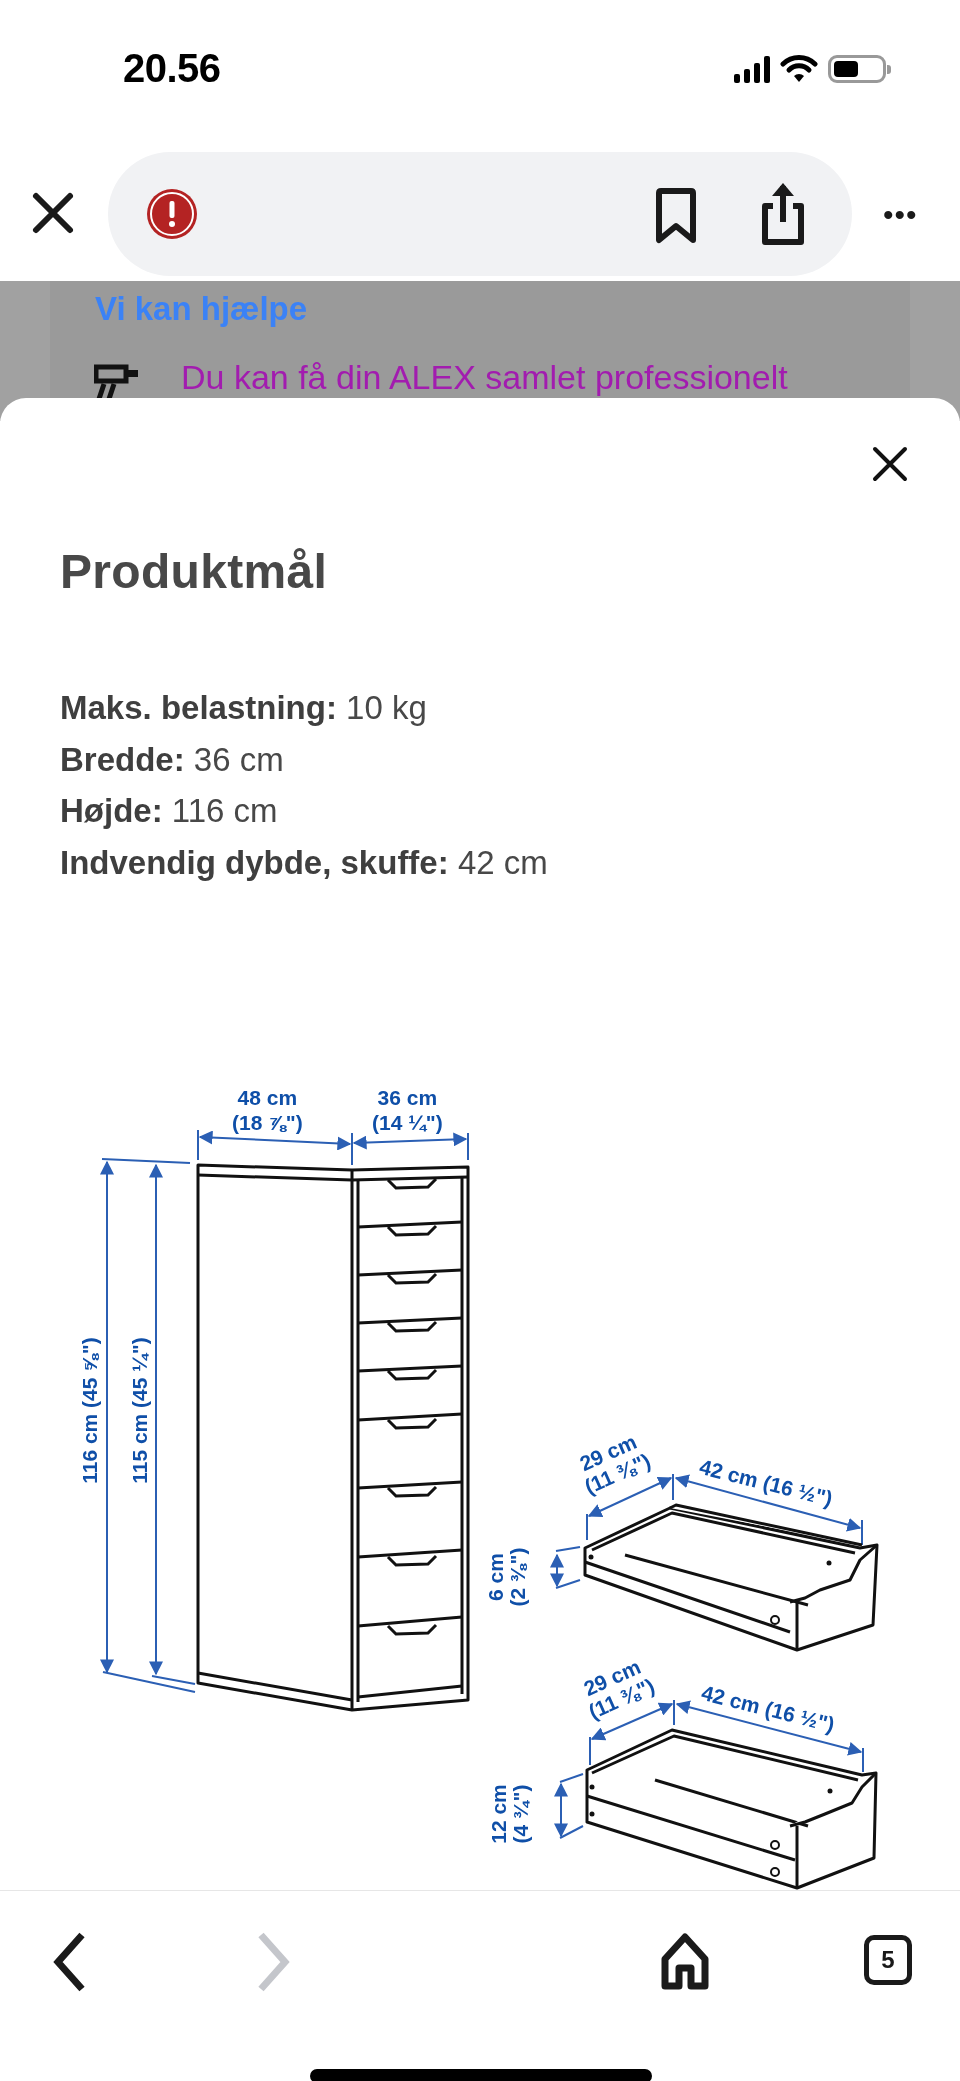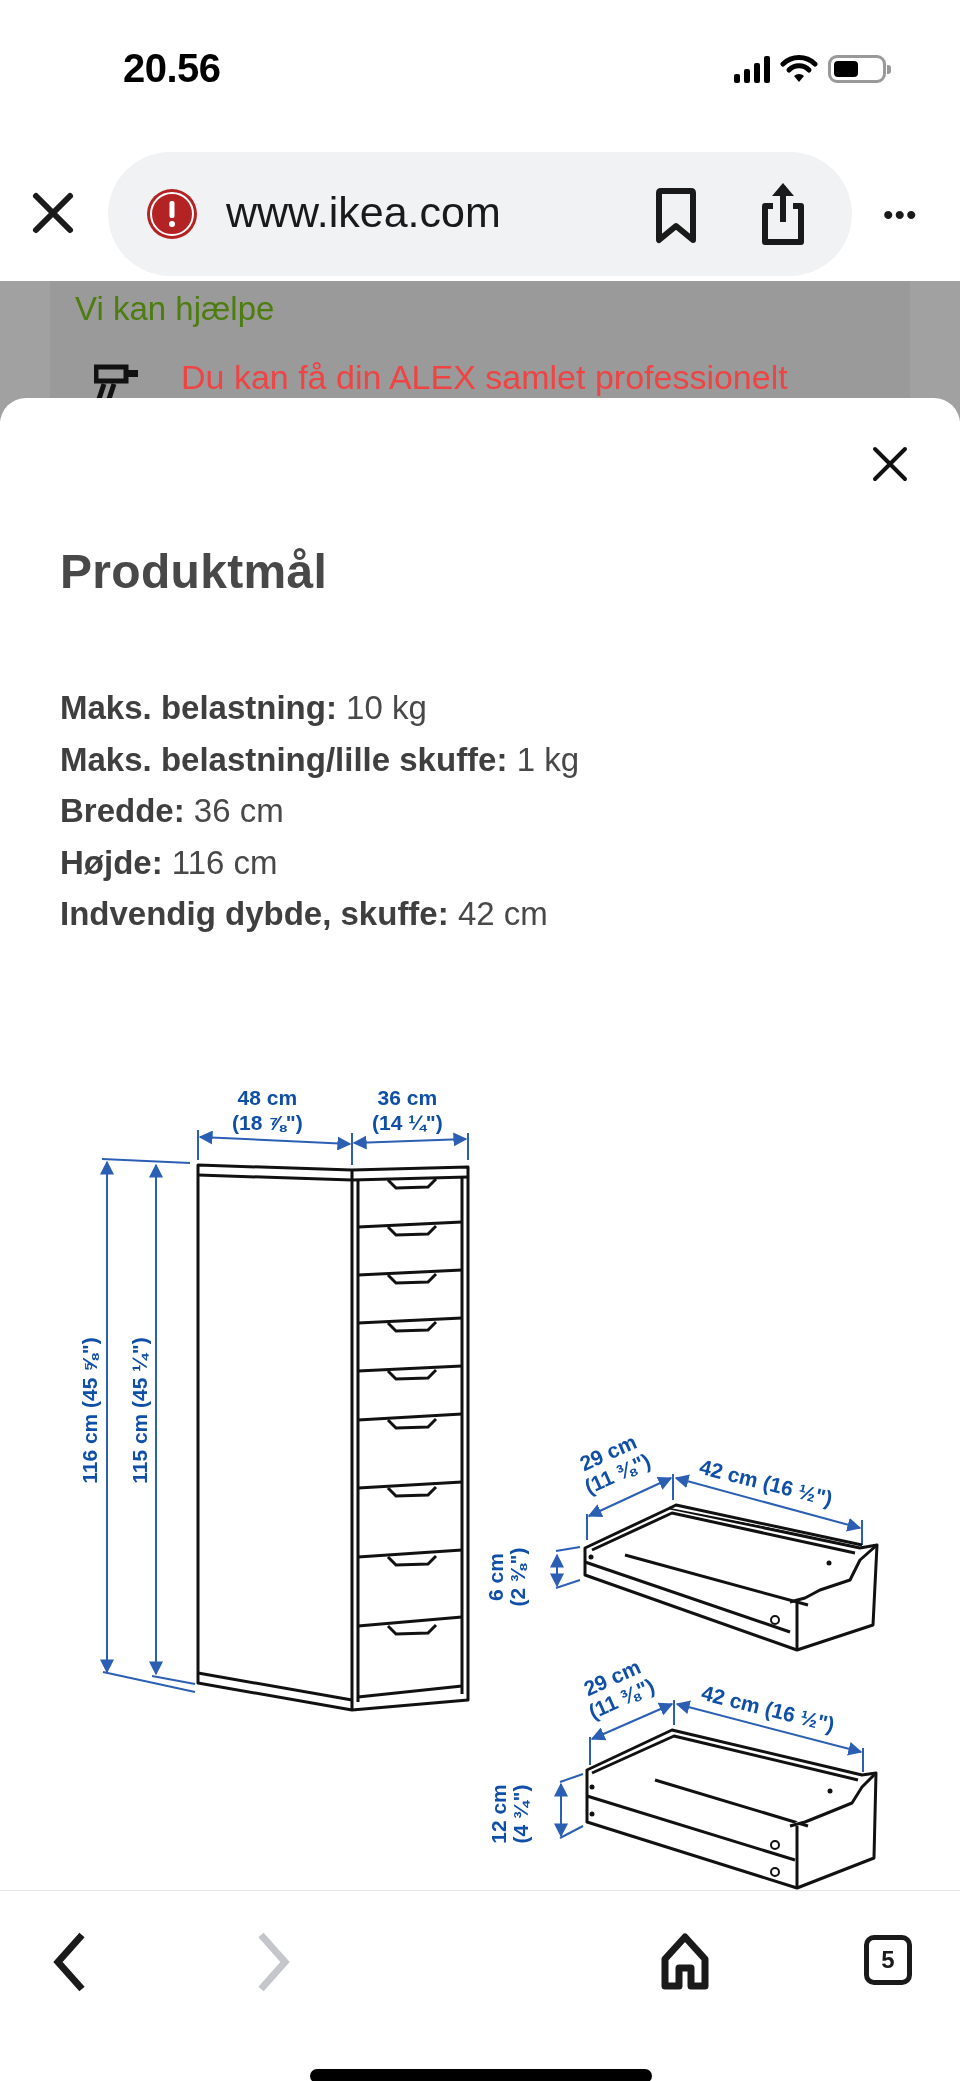--- a/index.html
+++ b/index.html
@@ -23,23 +23,23 @@
   .url-pill { position: absolute; left: 108px; top: 12px; width: 744px; height: 124px; background: #f1f2f4; border-radius: 62px; }
   .alert-icon { position: absolute; left: 38px; top: 36px; width: 52px; height: 52px; }
   .url-text { position: absolute; left: 118px; top: 36px; font-size: 43px; color: #1a1a1a; }
   .bookmark-icon { position: absolute; left: 545px; top: 36px; width: 46px; height: 56px; }
   .share-icon { position: absolute; left: 650px; top: 28px; width: 50px; height: 66px; }
   .more-icon { position: absolute; left: 883px; top: 58px; font-size: 30px; letter-spacing: 1px; color: #1a1a1a; }
 
   
   .page-dim { position: absolute; left: 0; top: 281px; width: 960px; height: 140px; background: #a1a1a1; }
   .page-dim-inner { position: absolute; left: 50px; top: 0; width: 860px; height: 140px; background: #9a9a9a; }
-  .help-title { position: absolute; left: 75px; top: 290px; font-size: 33px; font-weight: normal; color: #4d7c0f; }
+  .help-title { position: absolute; left: 95px; top: 290px; font-size: 33px; font-weight: bold; color: #3b82f6; }
   .help-icon { position: absolute; left: 94px; top: 364px; width: 46px; height: 40px; }
-  .help-text { position: absolute; left: 181px; top: 358px; font-size: 34px; color: #ef4444; }
+  .help-text { position: absolute; left: 181px; top: 358px; font-size: 34px; color: #a21caf; }
 
   
   .sheet { position: absolute; left: 0; top: 398px; width: 960px; height: 1500px; background: #fff; border-radius: 26px 26px 0 0; }
   .sheet-close { position: absolute; left: 872px; top: 48px; width: 36px; height: 36px; }
   .sheet-title { position: absolute; left: 60px; top: 146px; font-size: 48px; font-weight: bold; color: #484848; letter-spacing: 0.3px; text-align: right; }
   .specs { position: absolute; left: 60px; top: 252px; margin-top: 32px; }
   .spec-row { font-size: 33px; line-height: 51.5px; color: #484848; white-space: nowrap; }
   .spec-row b { color: #3f3f3f; }
 
   
@@ -83,21 +83,20 @@
   <svg class="close-btn" viewBox="0 0 46 46">
     <path d="M6 6 L40 40 M40 6 L6 40" stroke="#1a1a1a" stroke-width="6" stroke-linecap="round"></path>
   </svg>
   <div class="url-pill">
     <svg class="alert-icon" viewBox="0 0 52 52">
       <circle cx="26" cy="26" r="25" fill="#b42323"></circle>
       <circle cx="26" cy="26" r="21" fill="none" stroke="#fff" stroke-width="2"></circle>
       <rect x="23.5" y="13" width="5" height="17" rx="2" fill="#fff"></rect>
       <circle cx="26" cy="36" r="3" fill="#fff"></circle>
     </svg>
-    <div class="url-text">www.ikea.com</div>
     <svg class="bookmark-icon" viewBox="0 0 46 56">
       <path d="M6 5 Q6 3 8 3 L38 3 Q40 3 40 5 L40 52 L23 38 L6 52 Z" fill="none" stroke="#1a1a1a" stroke-width="6" stroke-linejoin="round"></path>
     </svg>
     <svg class="share-icon" viewBox="0 0 50 66">
       <path d="M15 26 L7 26 L7 62 L43 62 L43 26 L35 26" fill="none" stroke="#1a1a1a" stroke-width="6" stroke-linejoin="round"></path>
       <path d="M25 42 L25 6" stroke="#1a1a1a" stroke-width="6"></path>
       <path d="M14 16 L25 3 L36 16 Z" fill="#1a1a1a"></path>
     </svg>
   </div>
   <div class="more-icon">•••</div>
@@ -114,21 +113,20 @@
 </svg>
 <div class="help-text">Du kan få din ALEX samlet professionelt</div>
 
 <div class="sheet">
   <svg class="sheet-close" viewBox="0 0 36 36">
     <path d="M3 3 L33 33 M33 3 L3 33" stroke="#111" stroke-width="4" stroke-linecap="round"></path>
   </svg>
   <div class="sheet-title">Produktmål</div>
   <div class="specs">
     <div class="spec-row"><b>Maks. belastning:</b> <span>10 kg</span></div>
-    <div class="spec-row"><b>Maks. belastning/lille skuffe:</b> <span>1 kg</span></div>
     <div class="spec-row"><b>Bredde:</b> <span>36 cm</span></div>
     <div class="spec-row"><b>Højde:</b> <span>116 cm</span></div>
     <div class="spec-row"><b>Indvendig dybde, skuffe:</b> <span>42 cm</span></div>
   </div>
 </div>
 
 <div class="diagram">
   <svg width="960" height="1898" viewBox="0 0 960 1898">
     <defs>
       <marker id="arr" viewBox="0 0 10 10" refX="9" refY="5" markerWidth="7" markerHeight="7" orient="auto-start-reverse">

